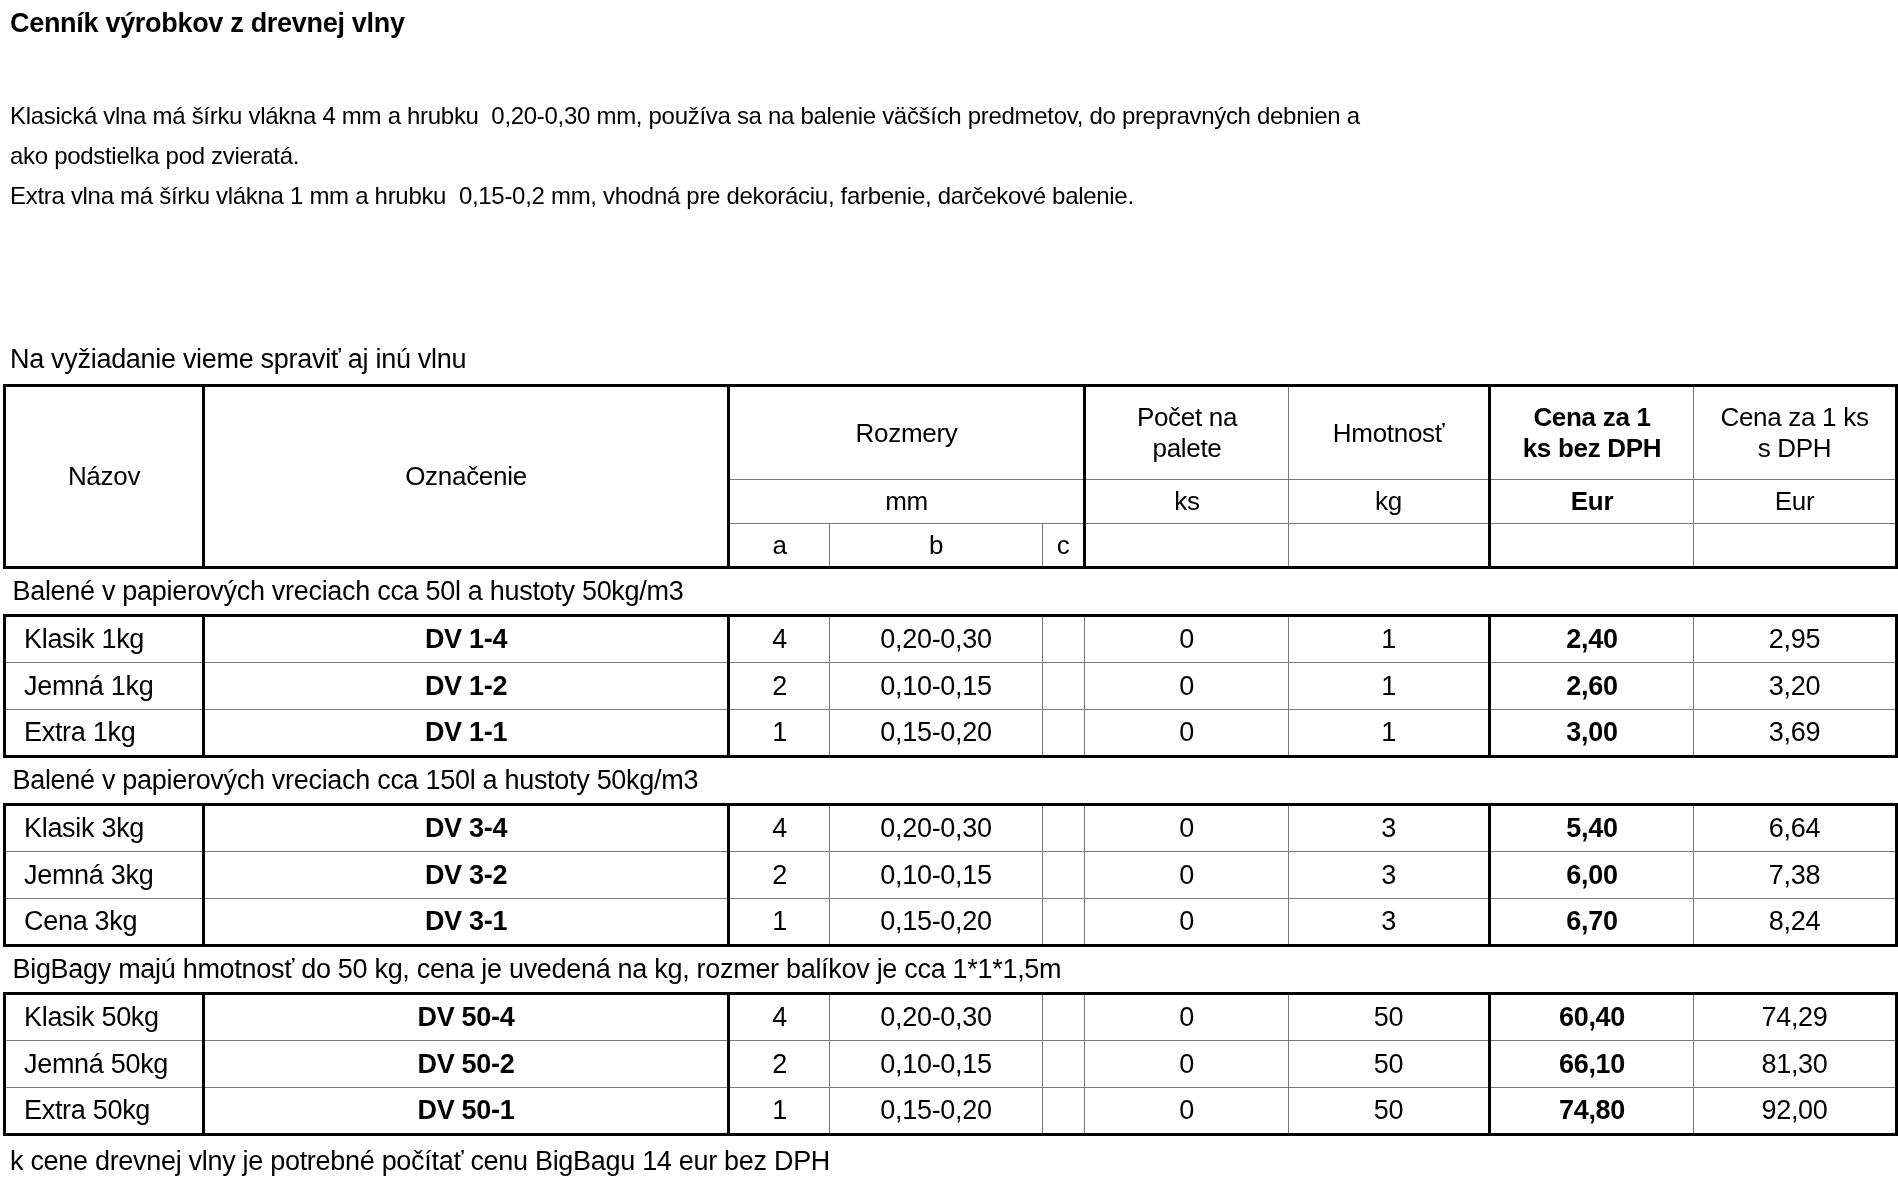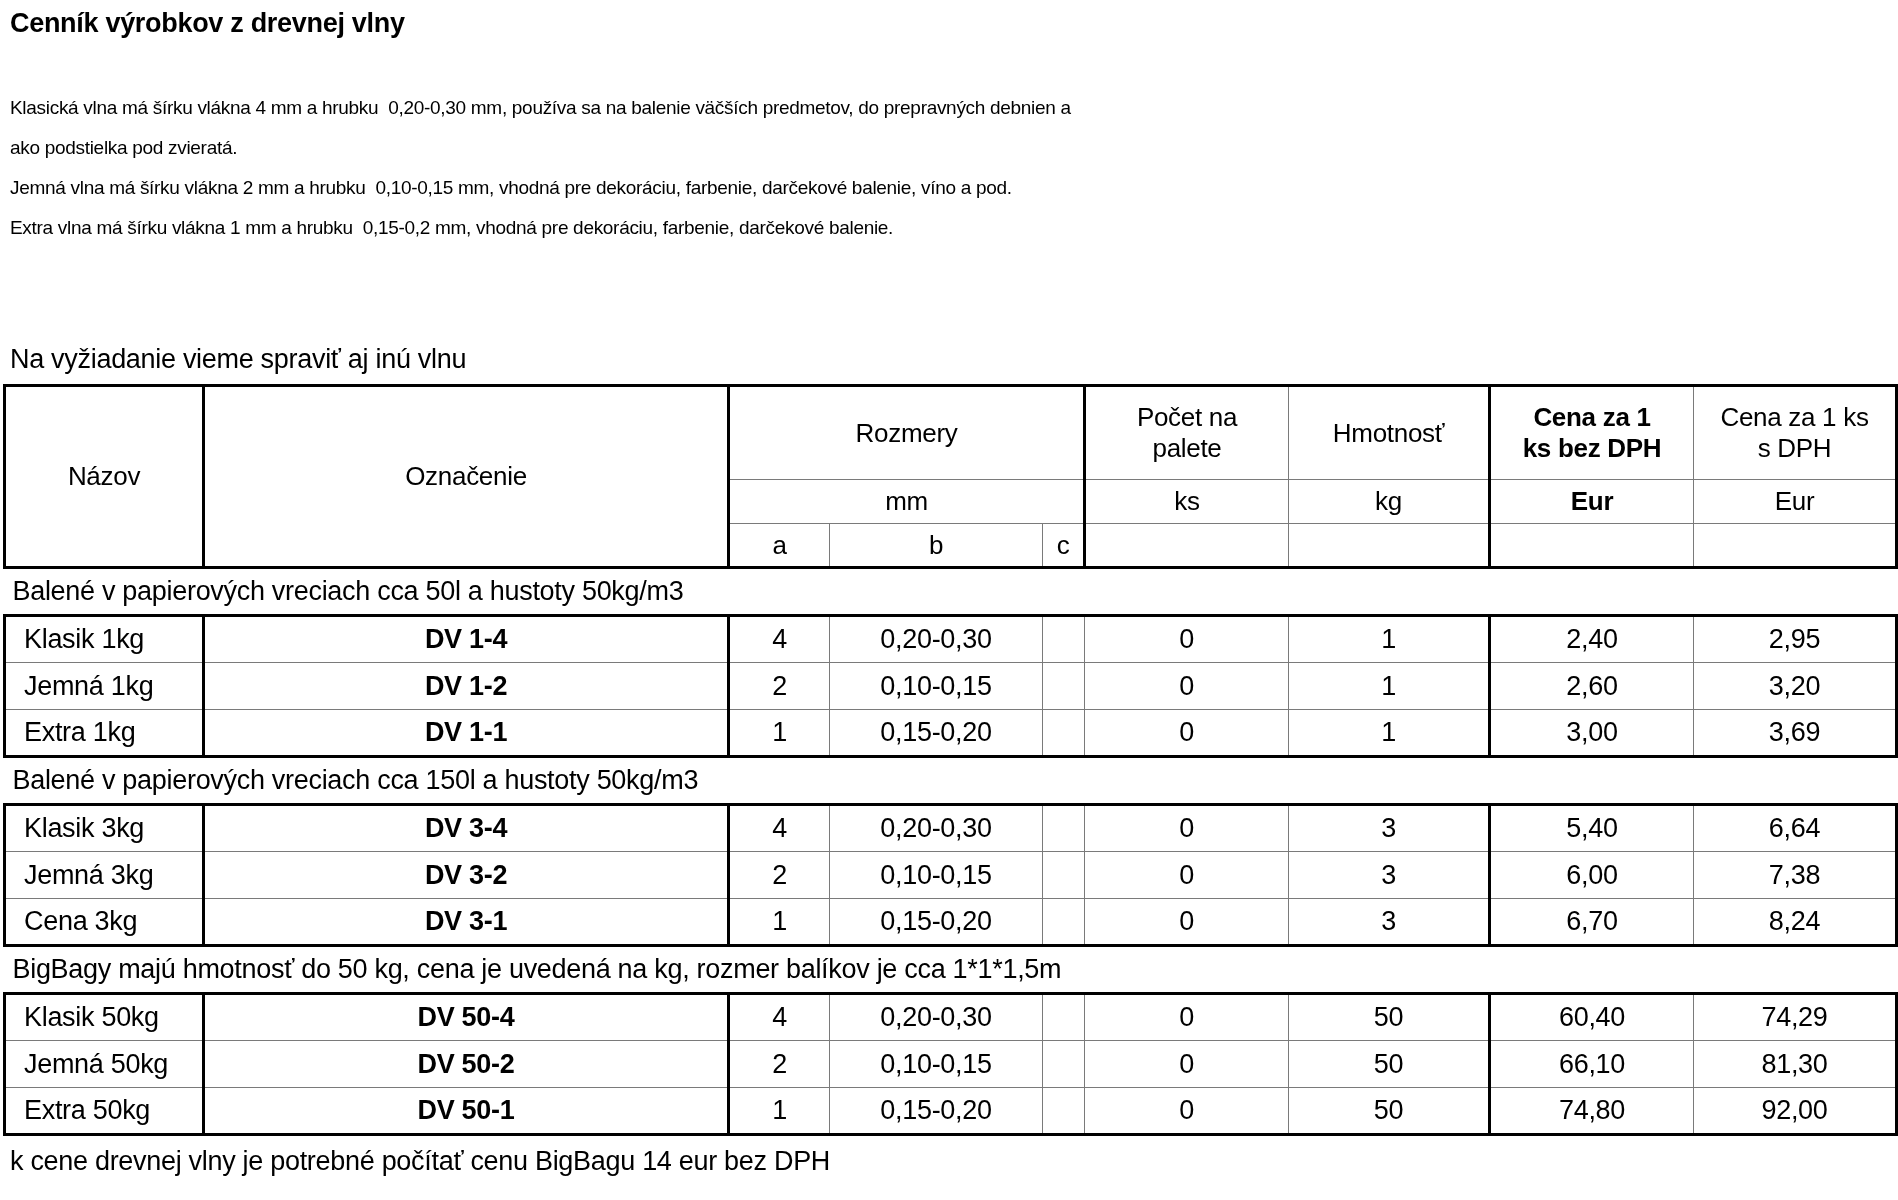--- a/index.html
+++ b/index.html
@@ -1,21 +1,21 @@
 <!DOCTYPE html>
 <html><head>
 <meta charset="utf-8">
 <style>
   html,body{margin:0;padding:0;background:#ffffff;color:#000;
     font-family:"Liberation Sans",sans-serif;}
   body{width:1898px;height:1200px;position:relative;overflow:hidden;}
 
   .title{position:absolute;top:8px;left:10px;font-size:27px;font-weight:bold;
     letter-spacing:-0.3px;white-space:pre;}
-  .intro{position:absolute;top:88px;left:10px;font-size:19px;line-height:40px;
+  .intro{position:absolute;top:96px;left:10px;font-size:24px;line-height:40px;
     letter-spacing:-0.3px;}
   .intro div{white-space:pre;}
   .note{position:absolute;top:344px;left:10px;font-size:27px;letter-spacing:-0.3px;white-space:pre;}
   .footer{position:absolute;top:1146px;left:10px;font-size:27px;letter-spacing:-0.3px;white-space:pre;}
 
   table.price{position:absolute;top:384px;left:3px;border-collapse:collapse;
     table-layout:fixed;width:1892px;letter-spacing:-0.3px;}
   td,th{padding:0;margin:0;font-weight:normal;text-align:center;vertical-align:middle;
     font-size:27px;overflow:hidden;}
   th{font-size:26px;white-space:pre-line;}
@@ -33,33 +33,32 @@
   .bold{font-weight:bold;}
 
   
   tr.dr td{border-bottom:1.5px solid #7a7a7a;}
   tr.dr.rowlast td{border-bottom:3.5px solid #000;}
   tr.dr.rowfirst td{border-top:3.5px solid #000;}
   td.c1{text-align:left;padding-left:18px;border-left:3.5px solid #000;border-right:3.5px solid #000;}
   td.c2{font-weight:bold;border-right:3.5px solid #000;}
   td.c3,td.c4,td.c5,td.c6{border-right:1.5px solid #7a7a7a;}
   td.c7{border-right:3.5px solid #000;}
-  td.c8{font-weight:normal;border-right:1.5px solid #7a7a7a;}
+  td.c8{font-weight:bold;border-right:1.5px solid #7a7a7a;}
   td.c9{border-right:3.5px solid #000;}
   tr.lbl td{text-align:left;padding-left:8px;font-size:27px;border:none;white-space:pre;}
 </style>
 </head>
 <body>
 
 <div class="title">Cenník výrobkov z drevnej vlny</div>
 
 <div class="intro">
   <div>Klasická vlna má šírku vlákna 4 mm a hrubku  0,20-0,30 mm, používa sa na balenie väčších predmetov, do prepravných debnien a</div>
   <div>ako podstielka pod zvieratá.</div>
-  <div>Jemná vlna má šírku vlákna 2 mm a hrubku  0,10-0,15 mm, vhodná pre dekoráciu, farbenie, darčekové balenie, víno a pod.</div>
   <div>Extra vlna má šírku vlákna 1 mm a hrubku  0,15-0,2 mm, vhodná pre dekoráciu, farbenie, darčekové balenie.</div>
 </div>
 
 <div class="note">Na vyžiadanie vieme spraviť aj inú vlnu</div>
 
 <table class="price">
   <colgroup>
     <col style="width:199px">
       <col style="width:525px">
       <col style="width:101px">

